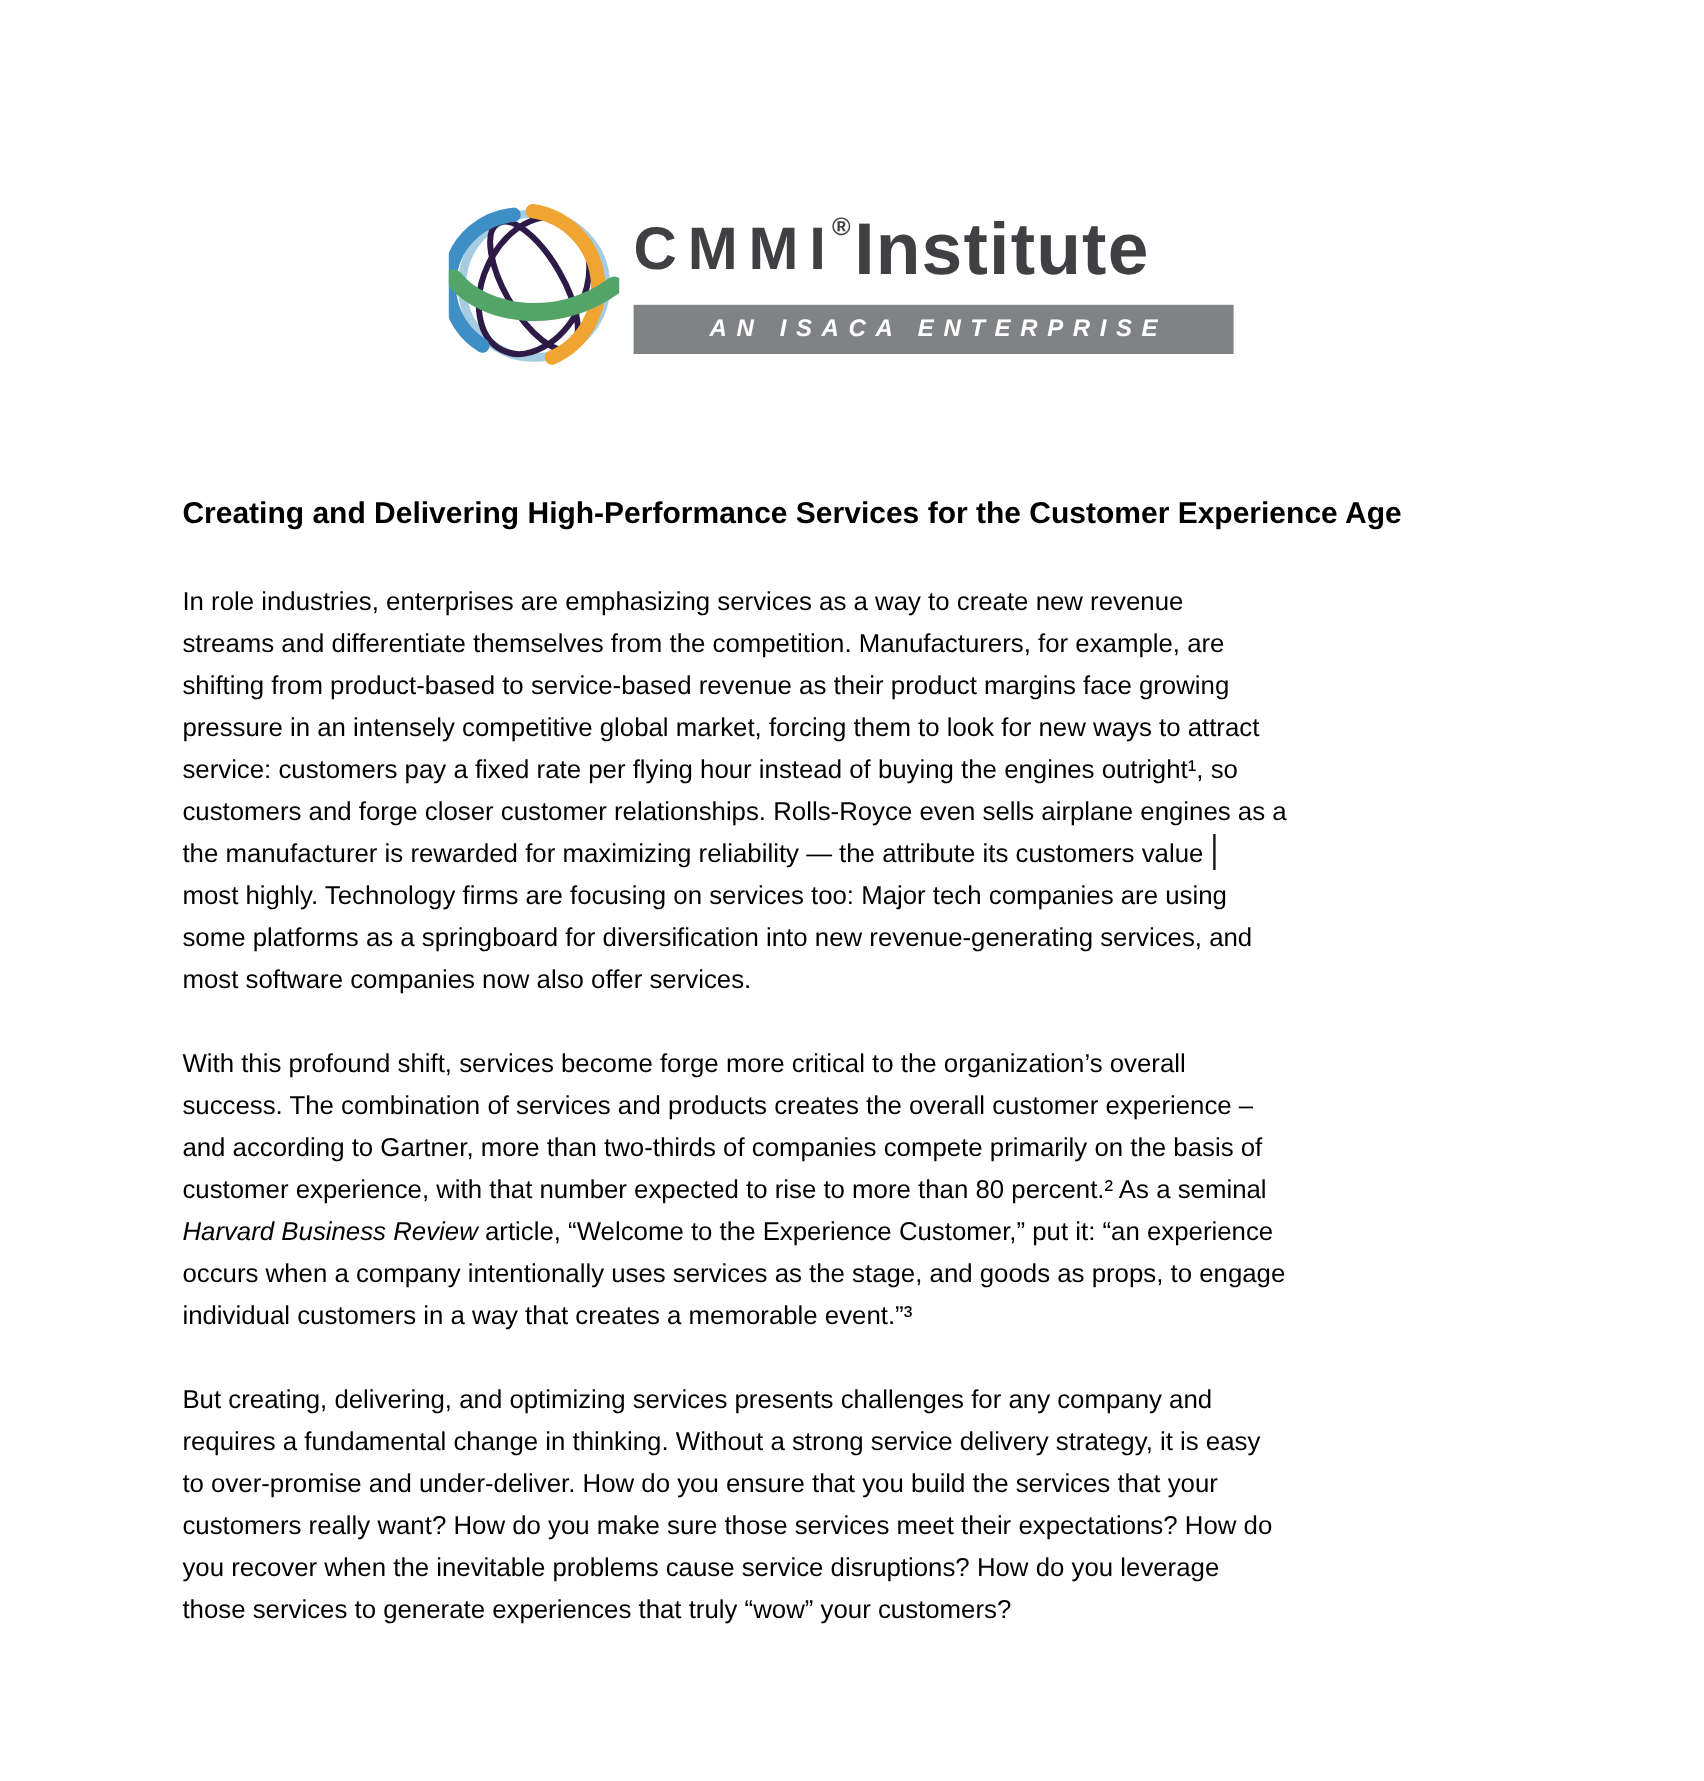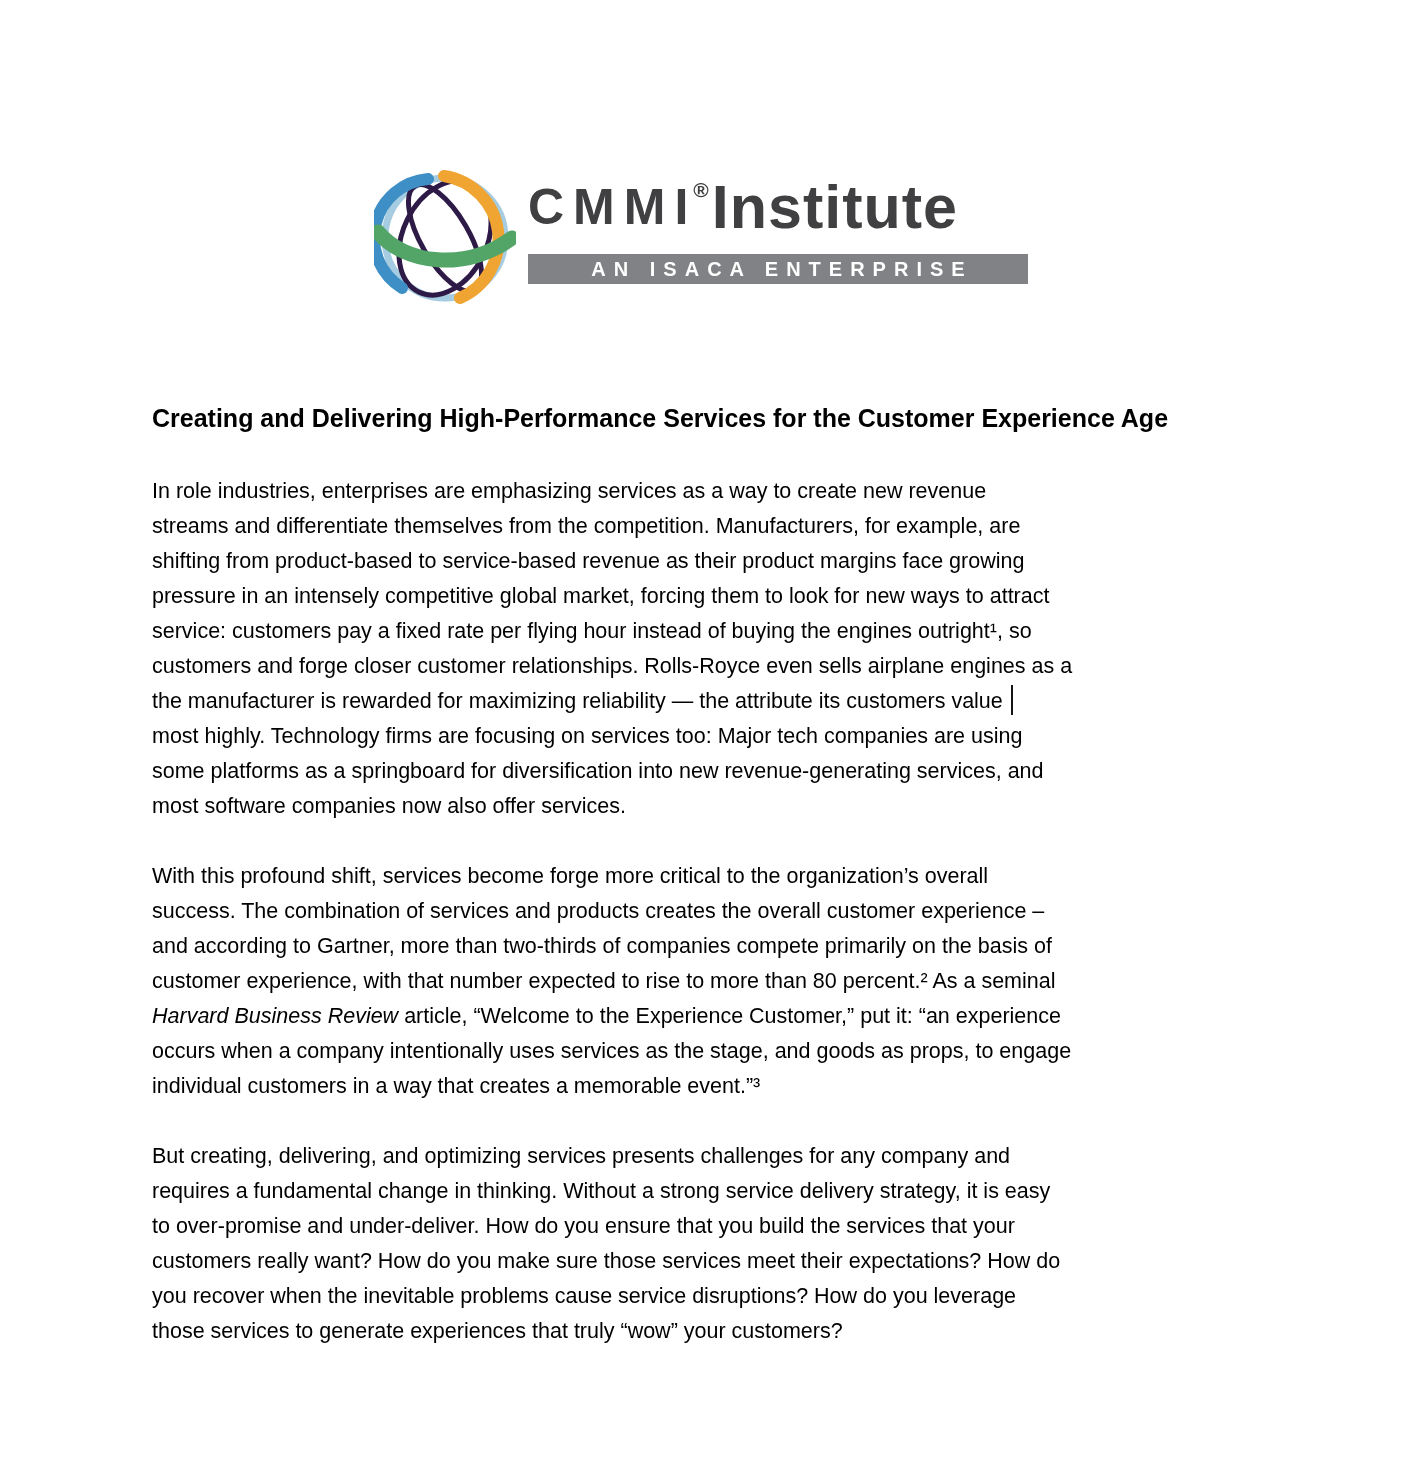--- a/index.html
+++ b/index.html
@@ -21,30 +21,30 @@
   .g-blue    { stroke:var(--globe-blue);    stroke-width:12; }
   .g-orange  { stroke:var(--globe-orange);  stroke-width:12; }
   .g-green   { stroke:var(--globe-green);   stroke-width:15; }
 
   .logo-text { margin-left:12px; padding-top:2px; }
   .brand-line { display:flex; align-items:flex-start; white-space:nowrap; color:var(--logo-text); line-height:78px; }
   .brand  { font-size:50px; font-weight:800; letter-spacing:9px; }
   .reg    { font-size:21px; font-weight:700; line-height:normal; margin:10px 3px 0 -4px; }
   .brand2 { font-size:61px; font-weight:600; letter-spacing:1px; }
   .tagline-bar {
-    margin-top:8px; width:500px; height:30px;
+    margin-top:8px; width:500px; height:41px;
     background:var(--tagline-bar);
-    display:flex; align-items:center; justify-content:center;
+    display:flex; align-items:center; justify-content:center;font-style:italic;
   }
   .tagline { color:#ffffff; font-size:20px; font-weight:700; letter-spacing:8px; padding-left:8px; }
 
   
   .content { position:absolute; left:152px; top:396px; width:1180px; }
   .doc-title {
-    margin:6px 0 40px 0;
+    margin:16px 0 40px 0;
     font-size:25px; font-weight:700; line-height:32px;
     white-space:nowrap;
   }
   .para { margin:0 0 35px 0; font-size:21.5px; }
   .para:last-child { margin-bottom:0; }
   .line { display:block; line-height:35px; white-space:nowrap; }
   .run.italic { font-style:italic; }
   .cursor-bar {
     display:inline-block; width:2.5px; height:30px;
     background:#151515; margin-left:8px; vertical-align:-7px;

